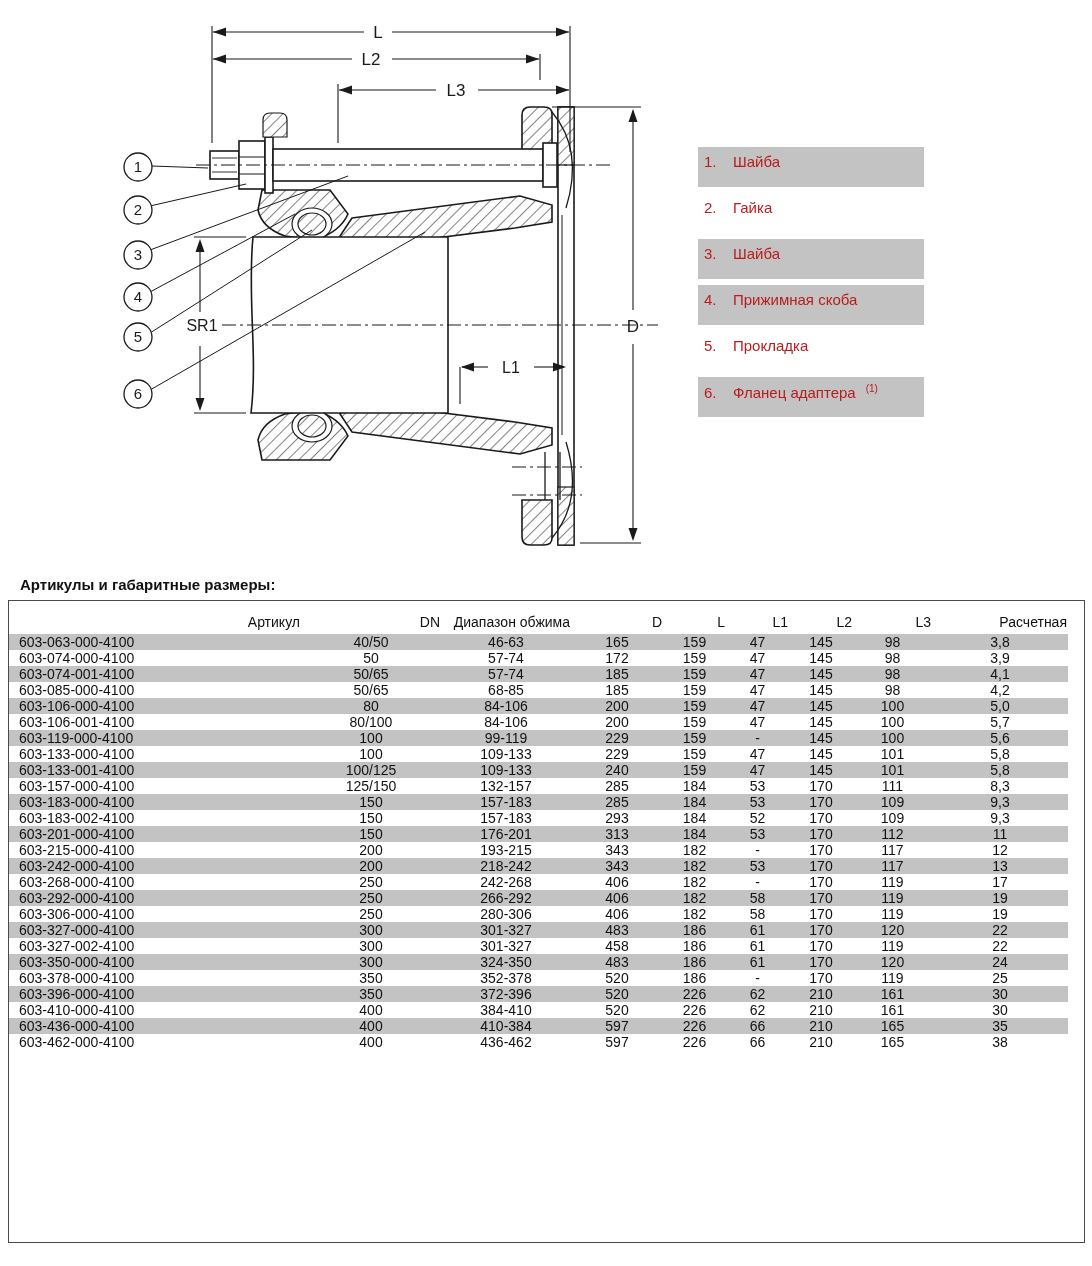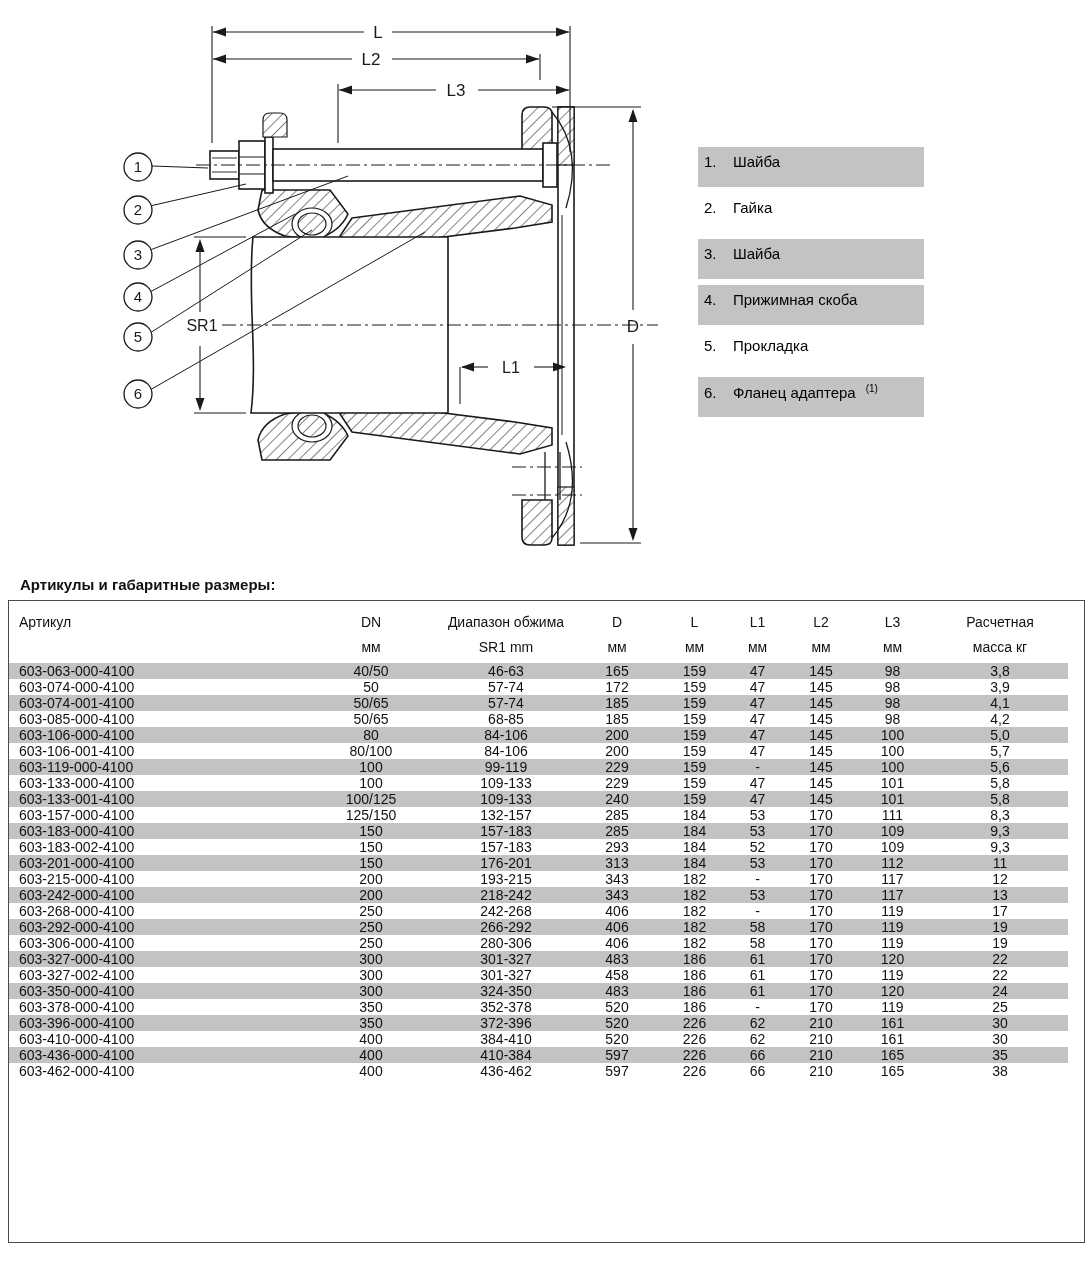--- a/index.html
+++ b/index.html
@@ -4,36 +4,36 @@
 <style>
   html,body{margin:0;padding:0;background:#fff;}
   body{
     width:1092px;height:1266px;position:relative;overflow:hidden;
     font-family:"Liberation Sans","DejaVu Sans",sans-serif;color:#111;
   }
   .drawing{position:absolute;left:0;top:0;}
   .legend{position:absolute;left:698px;top:147px;width:226px;}
   .legend-item{
     height:40px;margin-bottom:6px;box-sizing:border-box;
-    padding:6px 0 0 6px;font-size:15px;color:#000000;
+    padding:6px 0 0 6px;font-size:15px;color:#b91c1c;
   }
   .legend-item.band{background:#c3c3c3;}
   .lnum{display:inline-block;width:29px;}
   .legend-item sup{font-size:10px;margin-left:10px;}
   .heading{
     position:absolute;left:20px;top:576px;font-size:15px;font-weight:bold;
   }
   .table-wrap{
     position:absolute;left:8px;top:600px;width:1077px;height:643px;
     border:1px solid #4a4a4a;box-sizing:border-box;padding-right:16px;
   }
   table{width:100%;border-collapse:collapse;table-layout:fixed;font-size:14px;}
   td{overflow:hidden;white-space:nowrap;}
   thead td{text-align:center;font-weight:normal;}
-  thead tr.h1 td{padding-top:10px;height:22px;}
+  thead tr.h1 td{padding-top:10px;height:22px;text-align:right;}
   thead tr.h2 td{height:24px;padding-bottom:4px;}
   thead td:first-child,tbody td:first-child{text-align:left;padding-left:10px;}
   tbody td{text-align:center;padding:0;}
   tbody tr{height:15px;}
   tbody tr:nth-child(odd){background:#c3c3c3;}
 </style>
 </head>
 <body>
 
 <svg class="drawing" width="680" height="570" viewBox="0 0 680 570">
@@ -211,31 +211,20 @@
         <td>Артикул</td>
         <td>DN</td>
         <td>Диапазон обжима</td>
         <td>D</td>
         <td>L</td>
         <td>L1</td>
         <td>L2</td>
         <td>L3</td>
         <td>Расчетная</td>
       </tr>
-      <tr class="h2">
-        <td></td>
-        <td>мм</td>
-        <td>SR1 mm</td>
-        <td>мм</td>
-        <td>мм</td>
-        <td>мм</td>
-        <td>мм</td>
-        <td>мм</td>
-        <td>масса кг</td>
-      </tr>
     </thead>
     <tbody>
         <tr>
           <td>603-063-000-4100</td>
           <td>40/50</td>
           <td>46-63</td>
           <td>165</td>
           <td>159</td>
           <td>47</td>
           <td>145</td>

